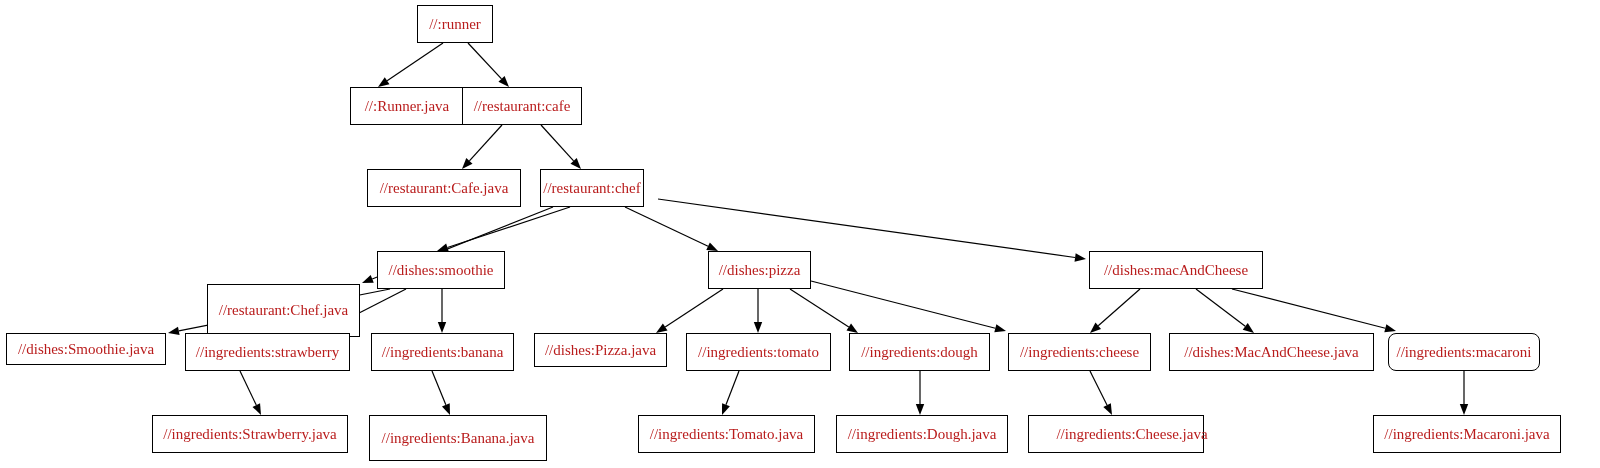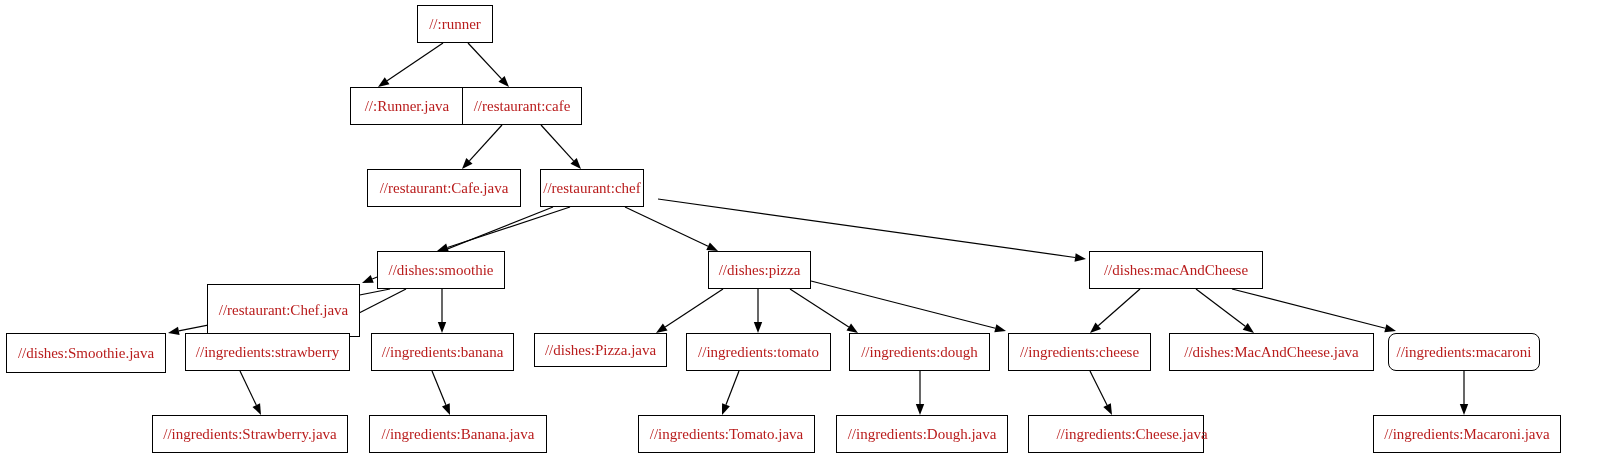--- a/index.html
+++ b/index.html
@@ -126,21 +126,21 @@
     </div>
     <div class="graph-node" style="left: 377px; top: 251px; width: 128px; height: 38px; background: rgb(255, 255, 255); border-color: rgb(0, 0, 0);">
       <span class="node-label">//dishes:smoothie</span>
     </div>
     <div class="graph-node" style="left: 708px; top: 251px; width: 103px; height: 38px; background: rgb(255, 255, 255); border-color: rgb(0, 0, 0);">
       <span class="node-label">//dishes:pizza</span>
     </div>
     <div class="graph-node" style="left: 1089px; top: 251px; width: 174px; height: 38px; background: rgb(255, 255, 255); border-color: rgb(0, 0, 0);">
       <span class="node-label">//dishes:macAndCheese</span>
     </div>
-    <div class="graph-node" style="left: 6px; top: 333px; width: 160px; height: 40px; background: rgb(255, 255, 255); border-color: rgb(0, 0, 0);">
+    <div class="graph-node" style="left: 6px; top: 333px; width: 160px; height: 32px; background: rgb(255, 255, 255); border-color: rgb(0, 0, 0);">
       <span class="node-label">//dishes:Smoothie.java</span>
     </div>
     <div class="graph-node" style="left: 185px; top: 333px; width: 165px; height: 38px; background: rgb(255, 255, 255); border-color: rgb(0, 0, 0);">
       <span class="node-label">//ingredients:strawberry</span>
     </div>
     <div class="graph-node" style="left: 371px; top: 333px; width: 143px; height: 38px; background: rgb(255, 255, 255); border-color: rgb(0, 0, 0);">
       <span class="node-label">//ingredients:banana</span>
     </div>
     <div class="graph-node" style="left: 534px; top: 333px; width: 133px; height: 34px; background: rgb(255, 255, 255); border-color: rgb(0, 0, 0);">
       <span class="node-label">//dishes:Pizza.java</span>
@@ -156,21 +156,21 @@
     </div>
     <div class="graph-node" style="left: 1169px; top: 333px; width: 205px; height: 38px; background: rgb(255, 255, 255); border-color: rgb(0, 0, 0);">
       <span class="node-label">//dishes:MacAndCheese.java</span>
     </div>
     <div class="graph-node" style="left: 1388px; top: 333px; width: 152px; height: 38px; background: rgb(255, 255, 255); border-color: rgb(0, 0, 0); border-radius: 8px;">
       <span class="node-label">//ingredients:macaroni</span>
     </div>
     <div class="graph-node" style="left: 152px; top: 415px; width: 196px; height: 38px; background: rgb(255, 255, 255); border-color: rgb(0, 0, 0);">
       <span class="node-label">//ingredients:Strawberry.java</span>
     </div>
-    <div class="graph-node" style="left: 369px; top: 415px; width: 178px; height: 38px; background: rgb(255, 255, 255); border-color: rgb(0, 0, 0); justify-content: center;">
+    <div class="graph-node" style="left: 369px; top: 415px; width: 178px; height: 46px; background: rgb(255, 255, 255); border-color: rgb(0, 0, 0); justify-content: center;">
       <span class="node-label">//ingredients:Banana.java</span>
     </div>
     <div class="graph-node" style="left: 638px; top: 415px; width: 177px; height: 38px; background: rgb(255, 255, 255); border-color: rgb(0, 0, 0);">
       <span class="node-label">//ingredients:Tomato.java</span>
     </div>
     <div class="graph-node" style="left: 836px; top: 415px; width: 172px; height: 38px; background: rgb(255, 255, 255); border-color: rgb(0, 0, 0);">
       <span class="node-label">//ingredients:Dough.java</span>
     </div>
     <div class="graph-node" style="left: 1028px; top: 415px; width: 176px; height: 38px; background: rgb(255, 255, 255); border-color: rgb(0, 0, 0); padding-left: 32px;">
       <span class="node-label">//ingredients:Cheese.java</span>

